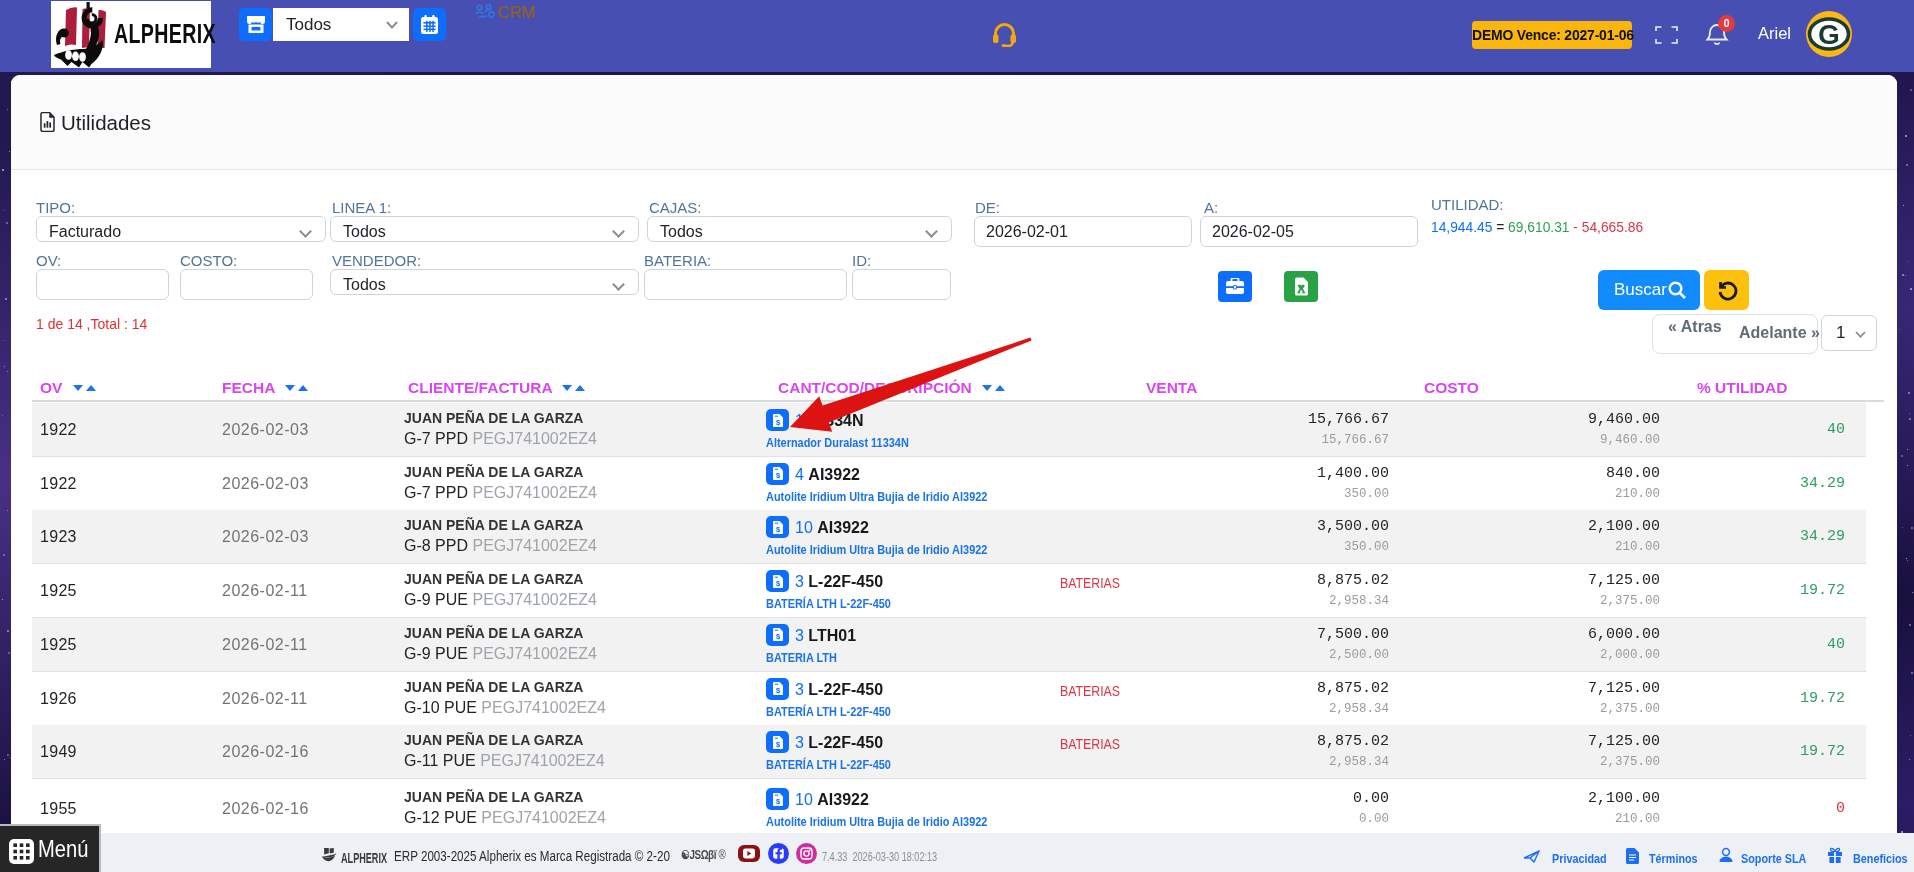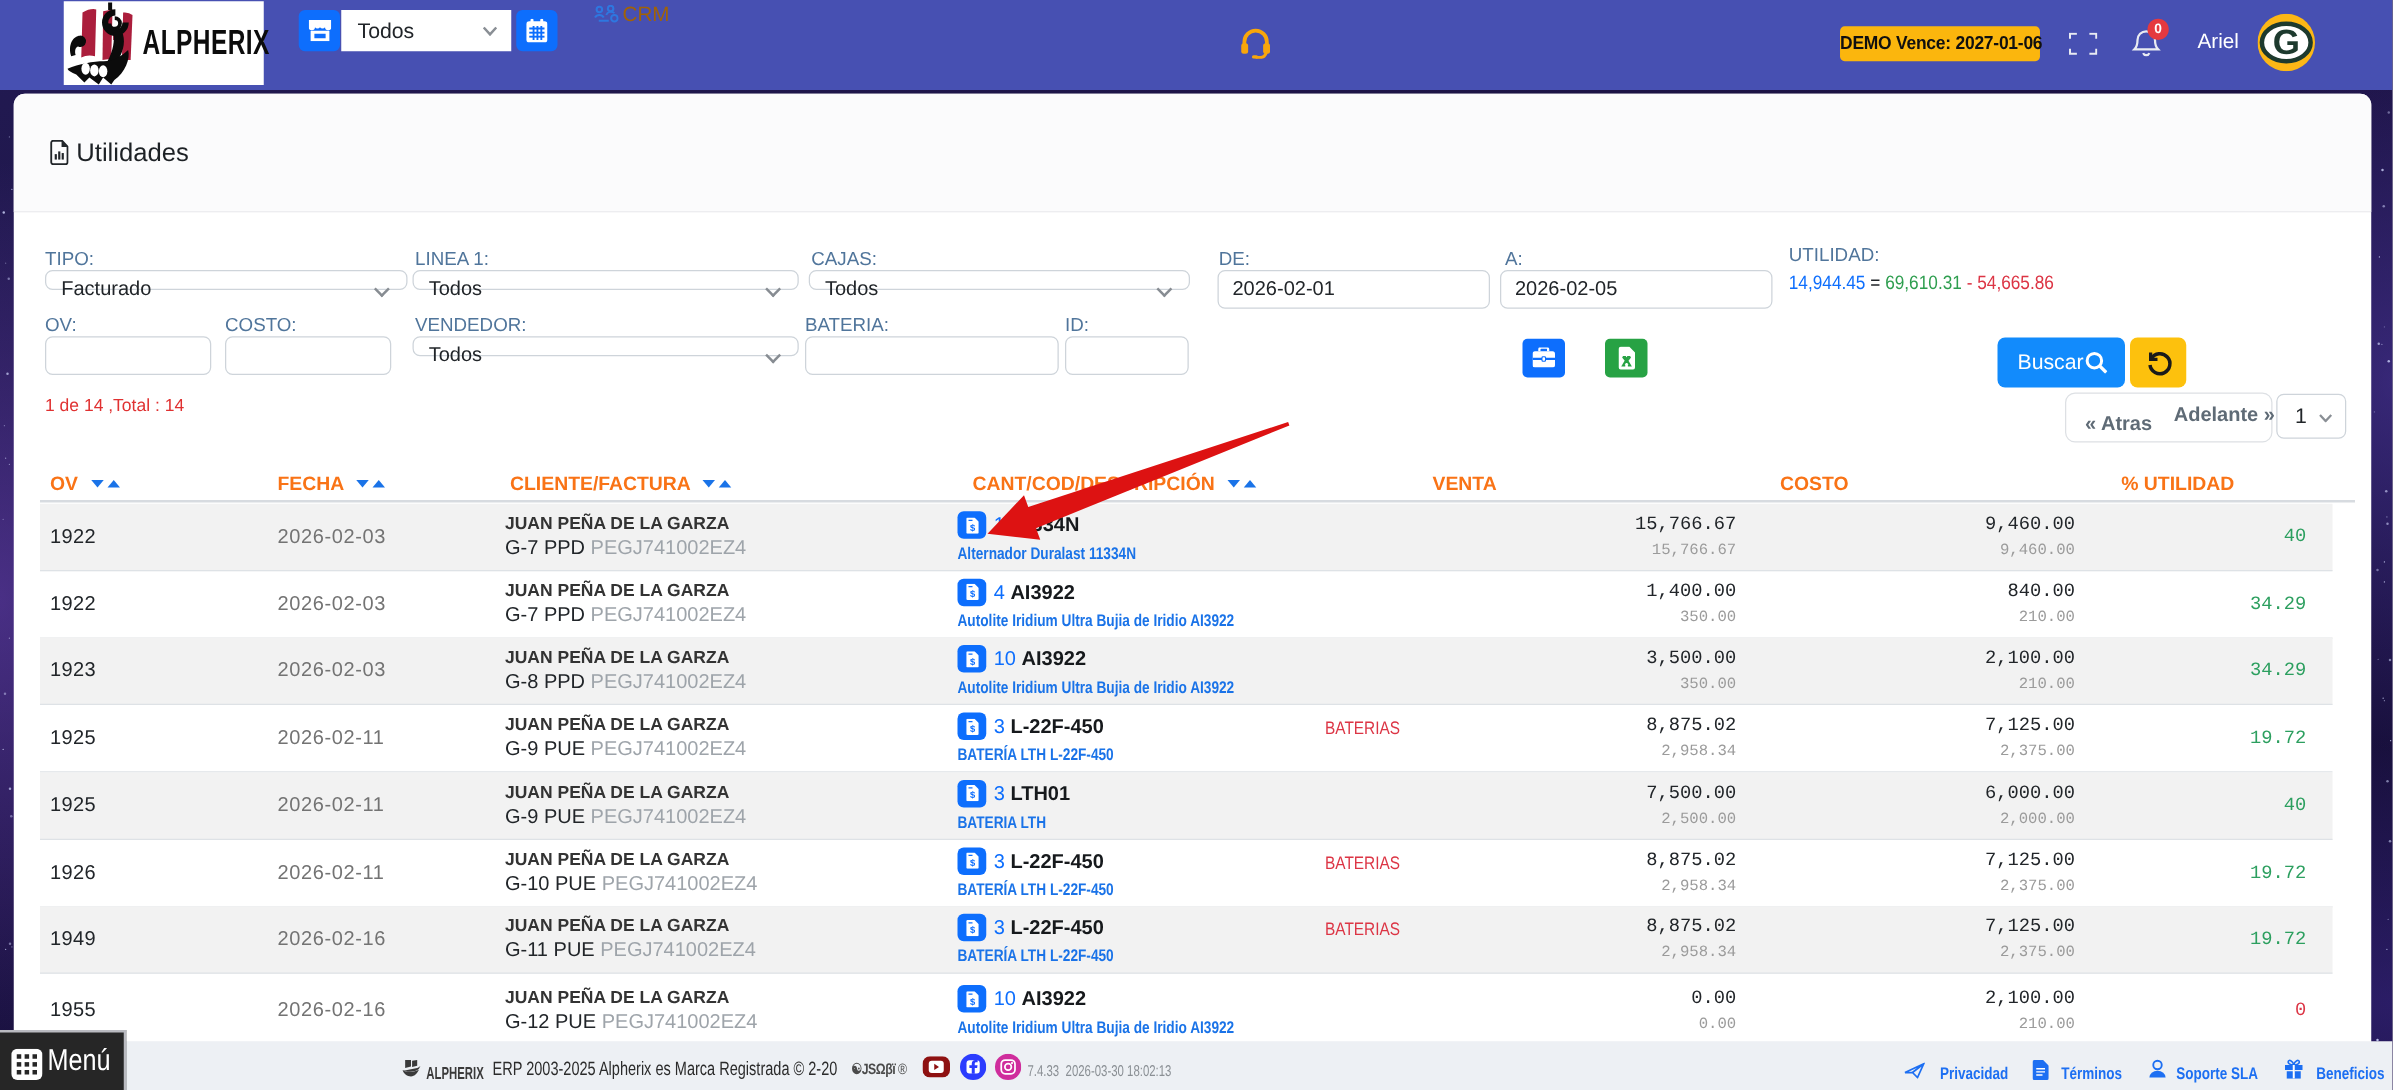--- a/index.html
+++ b/index.html
@@ -25,34 +25,34 @@
 #demo { position:absolute; left:1466px; top:21px; width:172px; height:28px; background:#fbb60d; border-radius:4px; color:#101010; font-size:15px; font-weight:bold; line-height:28px; white-space:nowrap; letter-spacing:-.2px; transform:scaleX(.93); transform-origin:center; text-align:center; }
 #ariel { position:absolute; left:1758px; top:24px; color:#fff; font-size:16.5px; }
 #bellbadge { position:absolute; left:1718px; top:15px; width:17px; height:17px; background:#e5393f; border-radius:50%; color:#fff; font-size:11px; font-weight:bold; text-align:center; line-height:17px; }
 
 
 #panel { position:absolute; left:11px; top:75px; width:1886px; height:797px; background:#fff; border-radius:9px 9px 0 0; }
 #panelhead { position:absolute; left:11px; top:75px; width:1886px; height:95px; background:#fbfbfc; border-bottom:1px solid #e3e3e6; border-radius:9px 9px 0 0; }
 #ptitle { position:absolute; left:61px; top:111px; font-size:20.5px; color:#1d2125; }
 .flabel { position:absolute; color:#50759b; font-size:15px; }
 .fsel, .finp { position:absolute; background:#fff; border:1px solid #ced4da; border-radius:6px; font-size:16px; color:#212529; }
-.fsel { height:16px; line-height:29px; padding-left:12px; }
+.fsel { height:26px; line-height:29px; padding-left:12px; }
 .finp { height:31px; line-height:29px; padding-left:11px; }
 .fsel::after { content:""; position:absolute; right:15px; top:10px; width:7px; height:7px; border-right:2px solid #878c92; border-bottom:2px solid #878c92; transform:rotate(45deg); }
 #utilline { position:absolute; left:1431px; top:218px; font-size:15.5px; color:#212529; transform:scaleX(.89); transform-origin:left; white-space:nowrap; }
 #totline { position:absolute; left:36px; top:316px; font-size:14px; color:#e03131; }
 #btn-busq { position:absolute; left:1598px; top:270px; width:102px; height:40px; background:#128bfc; border-radius:6px; color:#fff; font-size:17px; padding-left:16px; line-height:40px; }
 #btn-rst { position:absolute; left:1704px; top:270px; width:45px; height:40px; background:#fdc10d; border-radius:6px; }
 .sqbtn { position:absolute; top:271px; width:34px; height:31px; border-radius:4px; }
 #pagbox { position:absolute; left:1652px; top:314px; width:166px; height:40px; border:1px solid #dde0e4; border-radius:8px; background:#fff; color:#5f6b76; font-size:16px; font-weight:bold; white-space:nowrap; }
 #pagsel { position:absolute; left:1821px; top:315px; width:56px; height:36px; border:1px solid #ced4da; border-radius:6px; background:#fff; color:#212529; font-size:17px; line-height:34px; padding-left:14px; }
 
 
 #thead { position:absolute; left:32px; top:377px; width:1852px; height:25px; border-bottom:2px solid #d7dbe0; }
-.th { position:absolute; top:2px; color:#f97316; font-size:15.5px; font-weight:bold; white-space:nowrap; }
+.th { position:absolute; top:2px; color:#d946ef; font-size:15.5px; font-weight:bold; white-space:nowrap; }
 .srt-d { display:inline-block; width:0; height:0; border-left:5px solid transparent; border-right:5px solid transparent; border-top:6.5px solid #1a73e8; margin-left:6px; vertical-align:2px; }
 .srt-u { display:inline-block; width:0; height:0; border-left:5px solid transparent; border-right:5px solid transparent; border-bottom:6.5px solid #1a73e8; margin-left:3px; vertical-align:2px; }
 .row { position:absolute; left:32px; width:1834px; height:54px; border-bottom:1px solid #dee2e6; }
 .row.g { background:#f2f2f2; }
 .c-ov { position:absolute; left:8px; top:18px; font-size:16px; color:#212529; letter-spacing:.3px; }
 .c-fe { position:absolute; left:190px; top:18px; font-size:16px; color:#737373; letter-spacing:.5px; }
 .c-cl1 { position:absolute; left:372px; top:7px; font-size:14px; font-weight:bold; color:#333; }
 .c-cl2 { position:absolute; left:372px; top:27px; font-size:16px; color:#212529; }
 .c-cl2 .fac { color:#9ea4aa; }
 .icn { position:absolute; left:734px; top:6px; width:23px; height:22px; background:#0d6efd; border-radius:5px; }
@@ -276,21 +276,21 @@
   </svg>
 </div>
 <div id="btn-rst">
   <svg style="margin:9px auto 0" width="22" height="22" viewBox="0 0 22 22">
     <path d="M4.5 3 V8.5 H10" fill="none" stroke="#1a1a1a" stroke-width="2.6"></path>
     <path d="M5 8 a8 8 0 1 1 -1 5" fill="none" stroke="#1a1a1a" stroke-width="2.8"></path>
   </svg>
 </div>
 <div id="totline">1 de 14 ,Total : 14</div>
 <div id="pagbox">
-  <span class="abs" style="left:15px;top:16px">« Atras</span>
+  <span class="abs" style="left:15px;top:3px">« Atras</span>
   <span class="abs" style="left:86px;top:9px">Adelante »</span>
 </div>
 <div id="pagsel">1
   <svg class="abs" style="right:10px;top:15px" width="11" height="7" viewBox="0 0 11 7">
       <path d="M1 1 L5.5 5.8 L10 1" fill="none" stroke="#8a8f95" stroke-width="1.8"></path>
     </svg>
 </div>
 <div id="thead">
 <div class="th" style="left:8px">OV <span class="srt-d"></span><span class="srt-u"></span></div>
 <div class="th" style="left:190px">FECHA <span class="srt-d"></span><span class="srt-u"></span></div>

